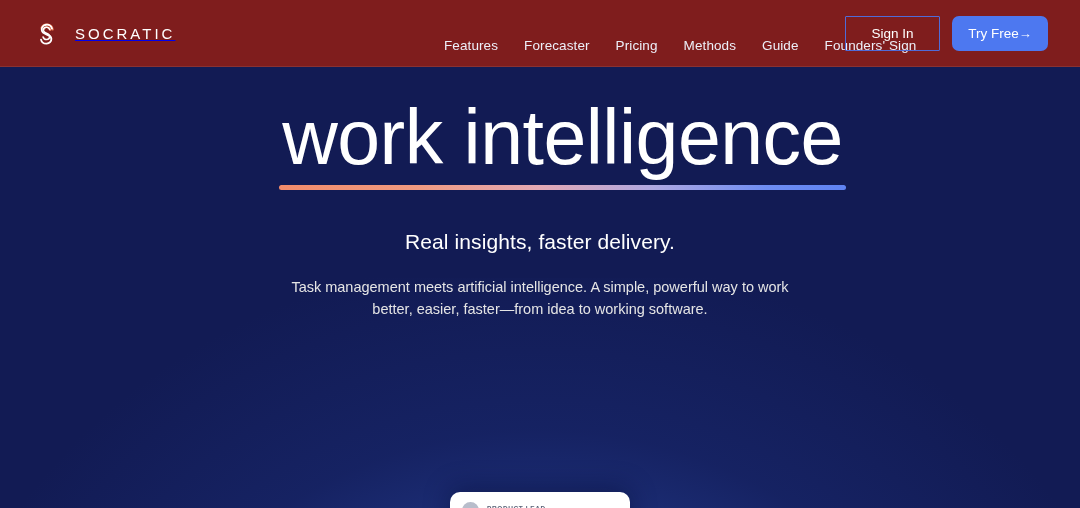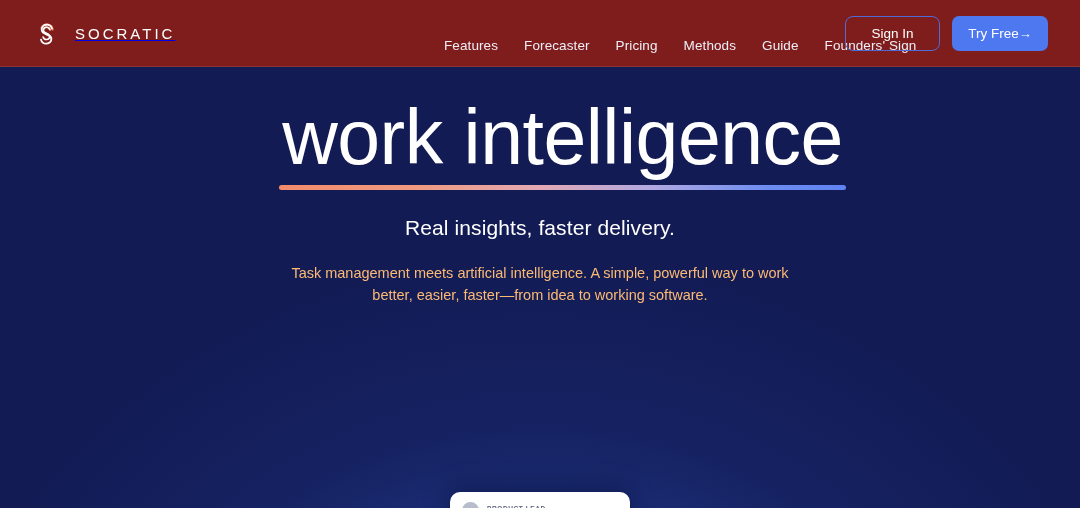--- a/index.html
+++ b/index.html
@@ -51,21 +51,21 @@
 
   .header-actions {
     position:absolute;
     right:32px; top:0; height:67px;
     display:flex; align-items:center; gap:12px;
   }
   .btn-ghost {
     display:flex; align-items:center; justify-content:center;
     width:95px; height:35px;
     border:1px solid #4F6BD8;
-    border-radius:8px;
+    border-radius:1px;
     color:#FFFFFF;
     font-size:13.5px;
     background:transparent;
     cursor:pointer;
   }
   .btn-primary {
     display:flex; align-items:center; justify-content:center;
     gap:0;
     width:96px; height:35px;
     border:none;
@@ -126,31 +126,31 @@
     background:linear-gradient(90deg,
         #F28C6B 0%,
         #F09A80 24%,
         #E3A9B4 46%,
         #AFA8E2 66%,
         #6E8DF2 86%,
         #5F83F2 100%);
   }
 
   .subhead {
-    margin-top:28px;
+    margin-top:42px;
     color:#FFFFFF;
     font-size:21px;
     font-weight:400;
     letter-spacing:0.1px;
   }
 
   .blurb {
     margin:22px auto 16px;
     width:520px;
-    color:#fdba74;
+    color:#e5e5e5;
     font-size:14.5px;
     line-height:1.52;
     font-weight:400;
   }
 
   
   .peek-card {
     position:absolute;
     left:50%;
     transform:translateX(-50%);

